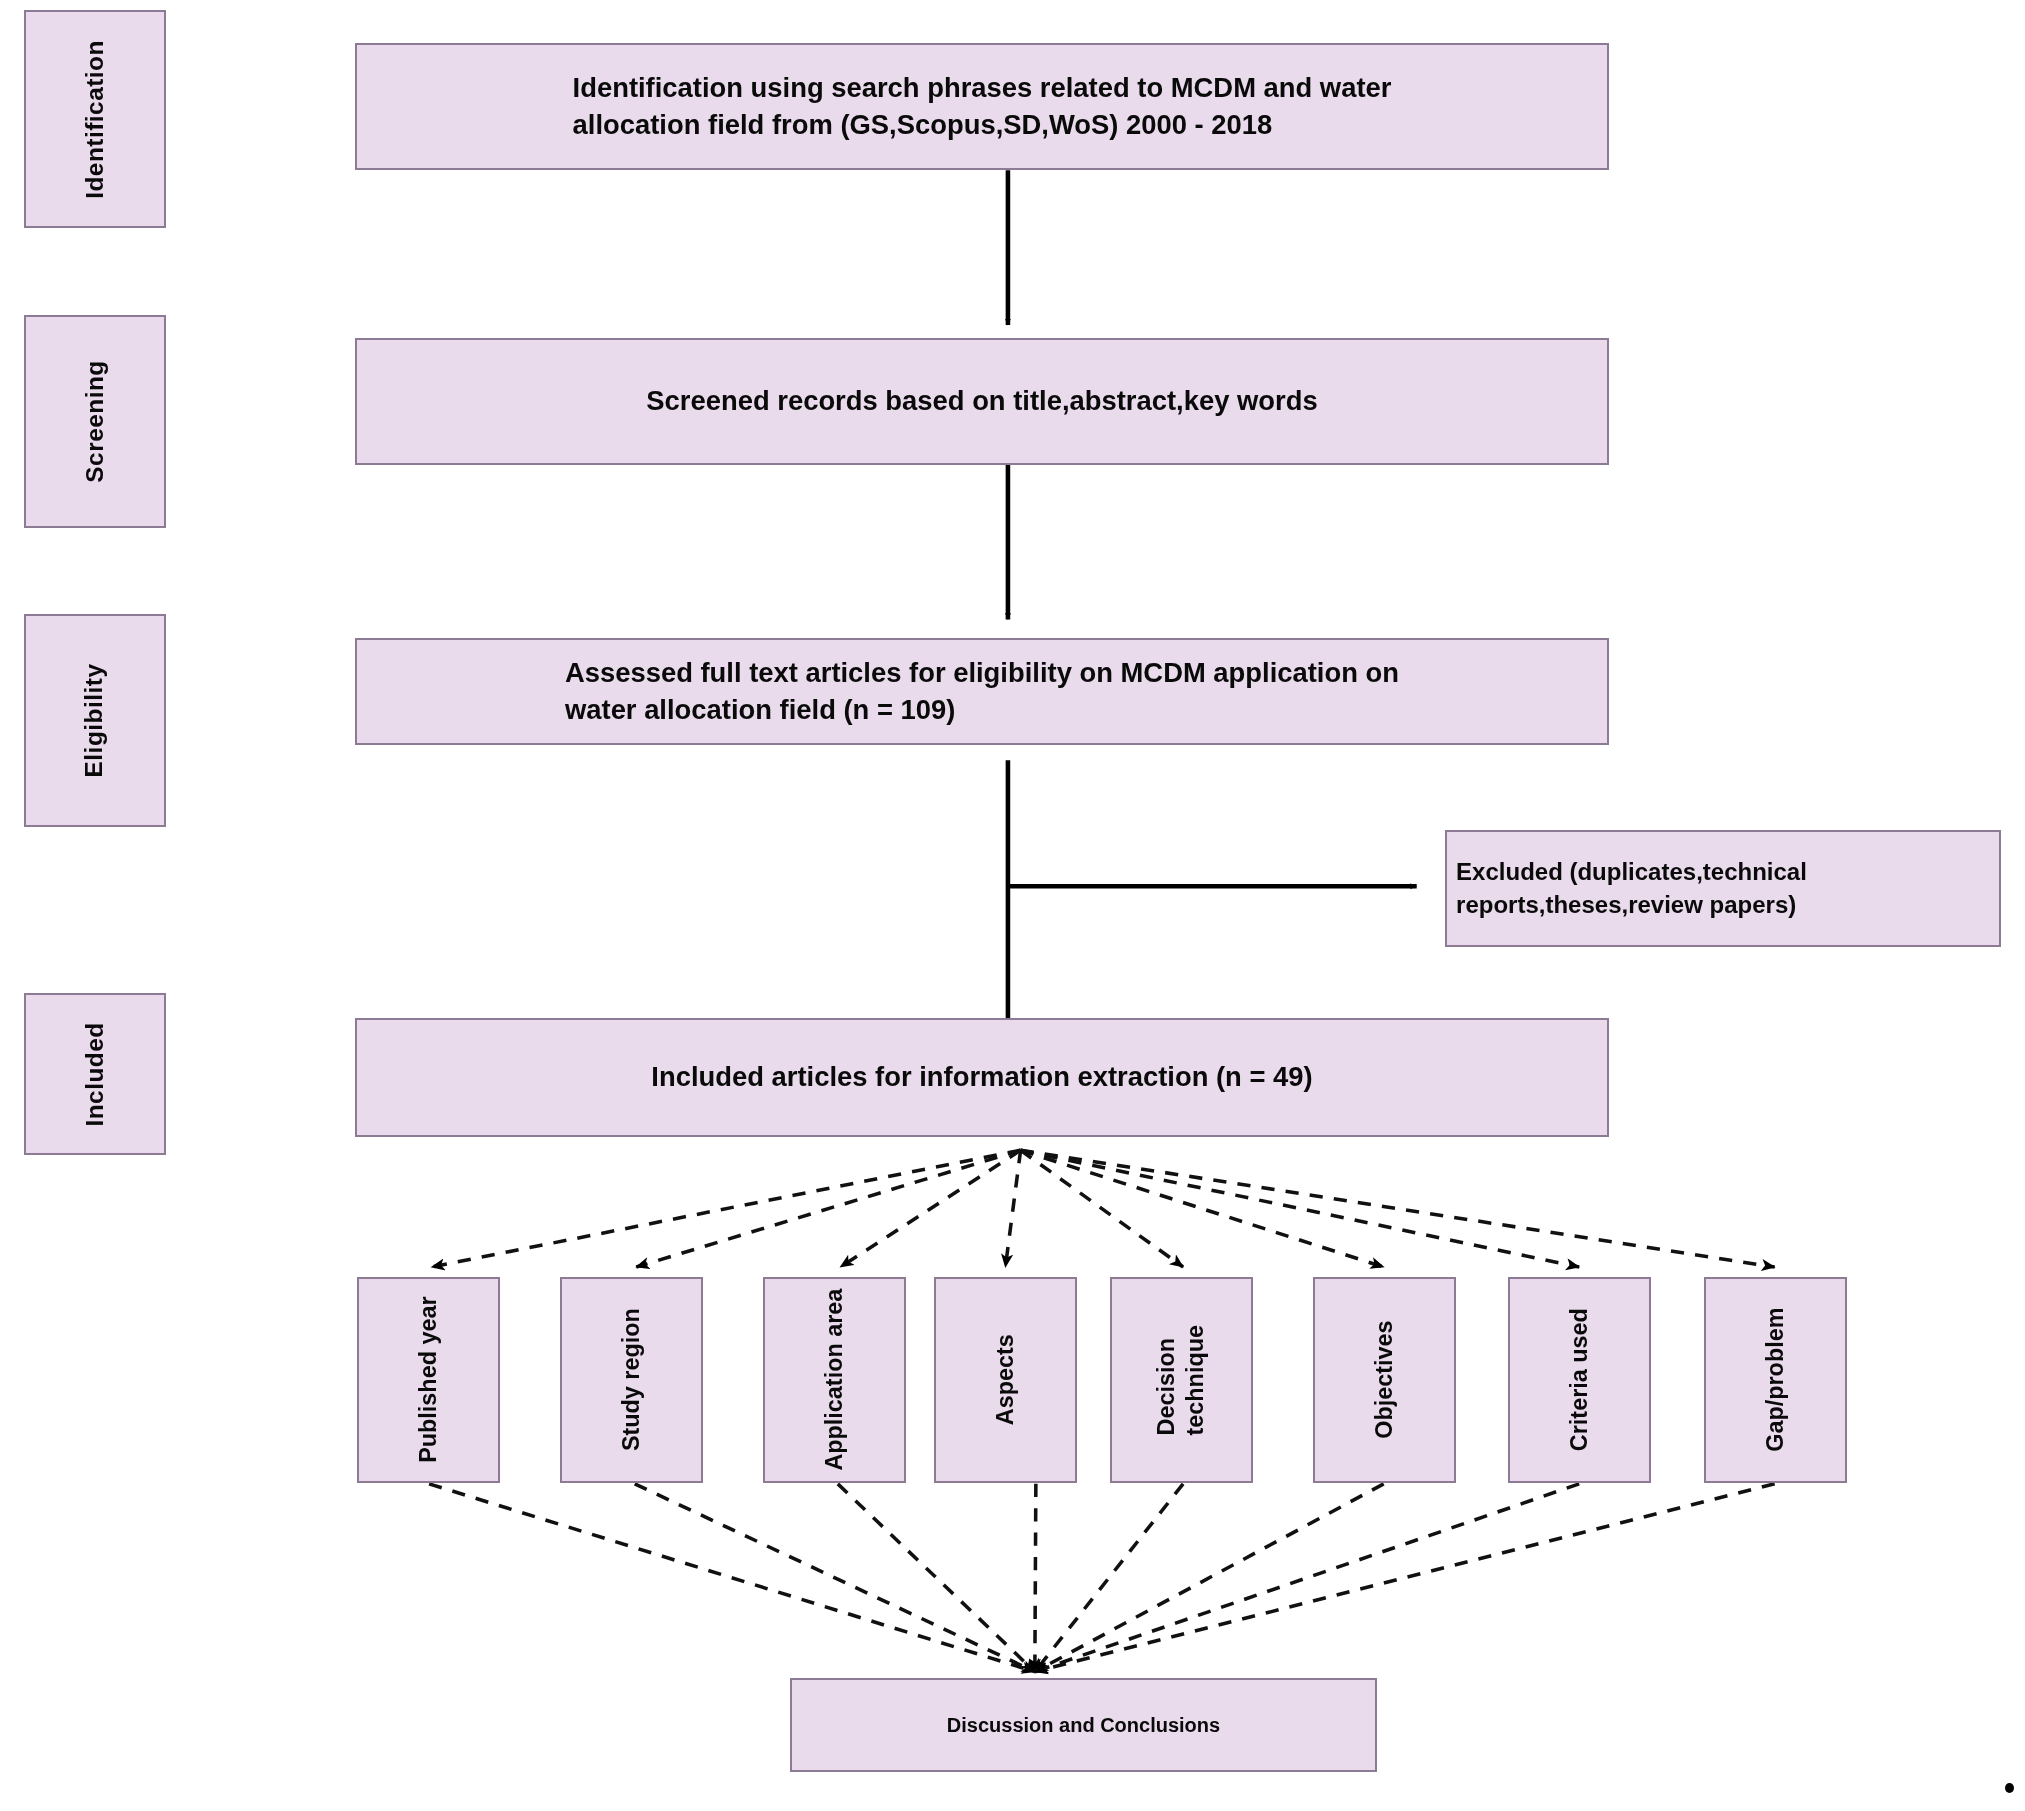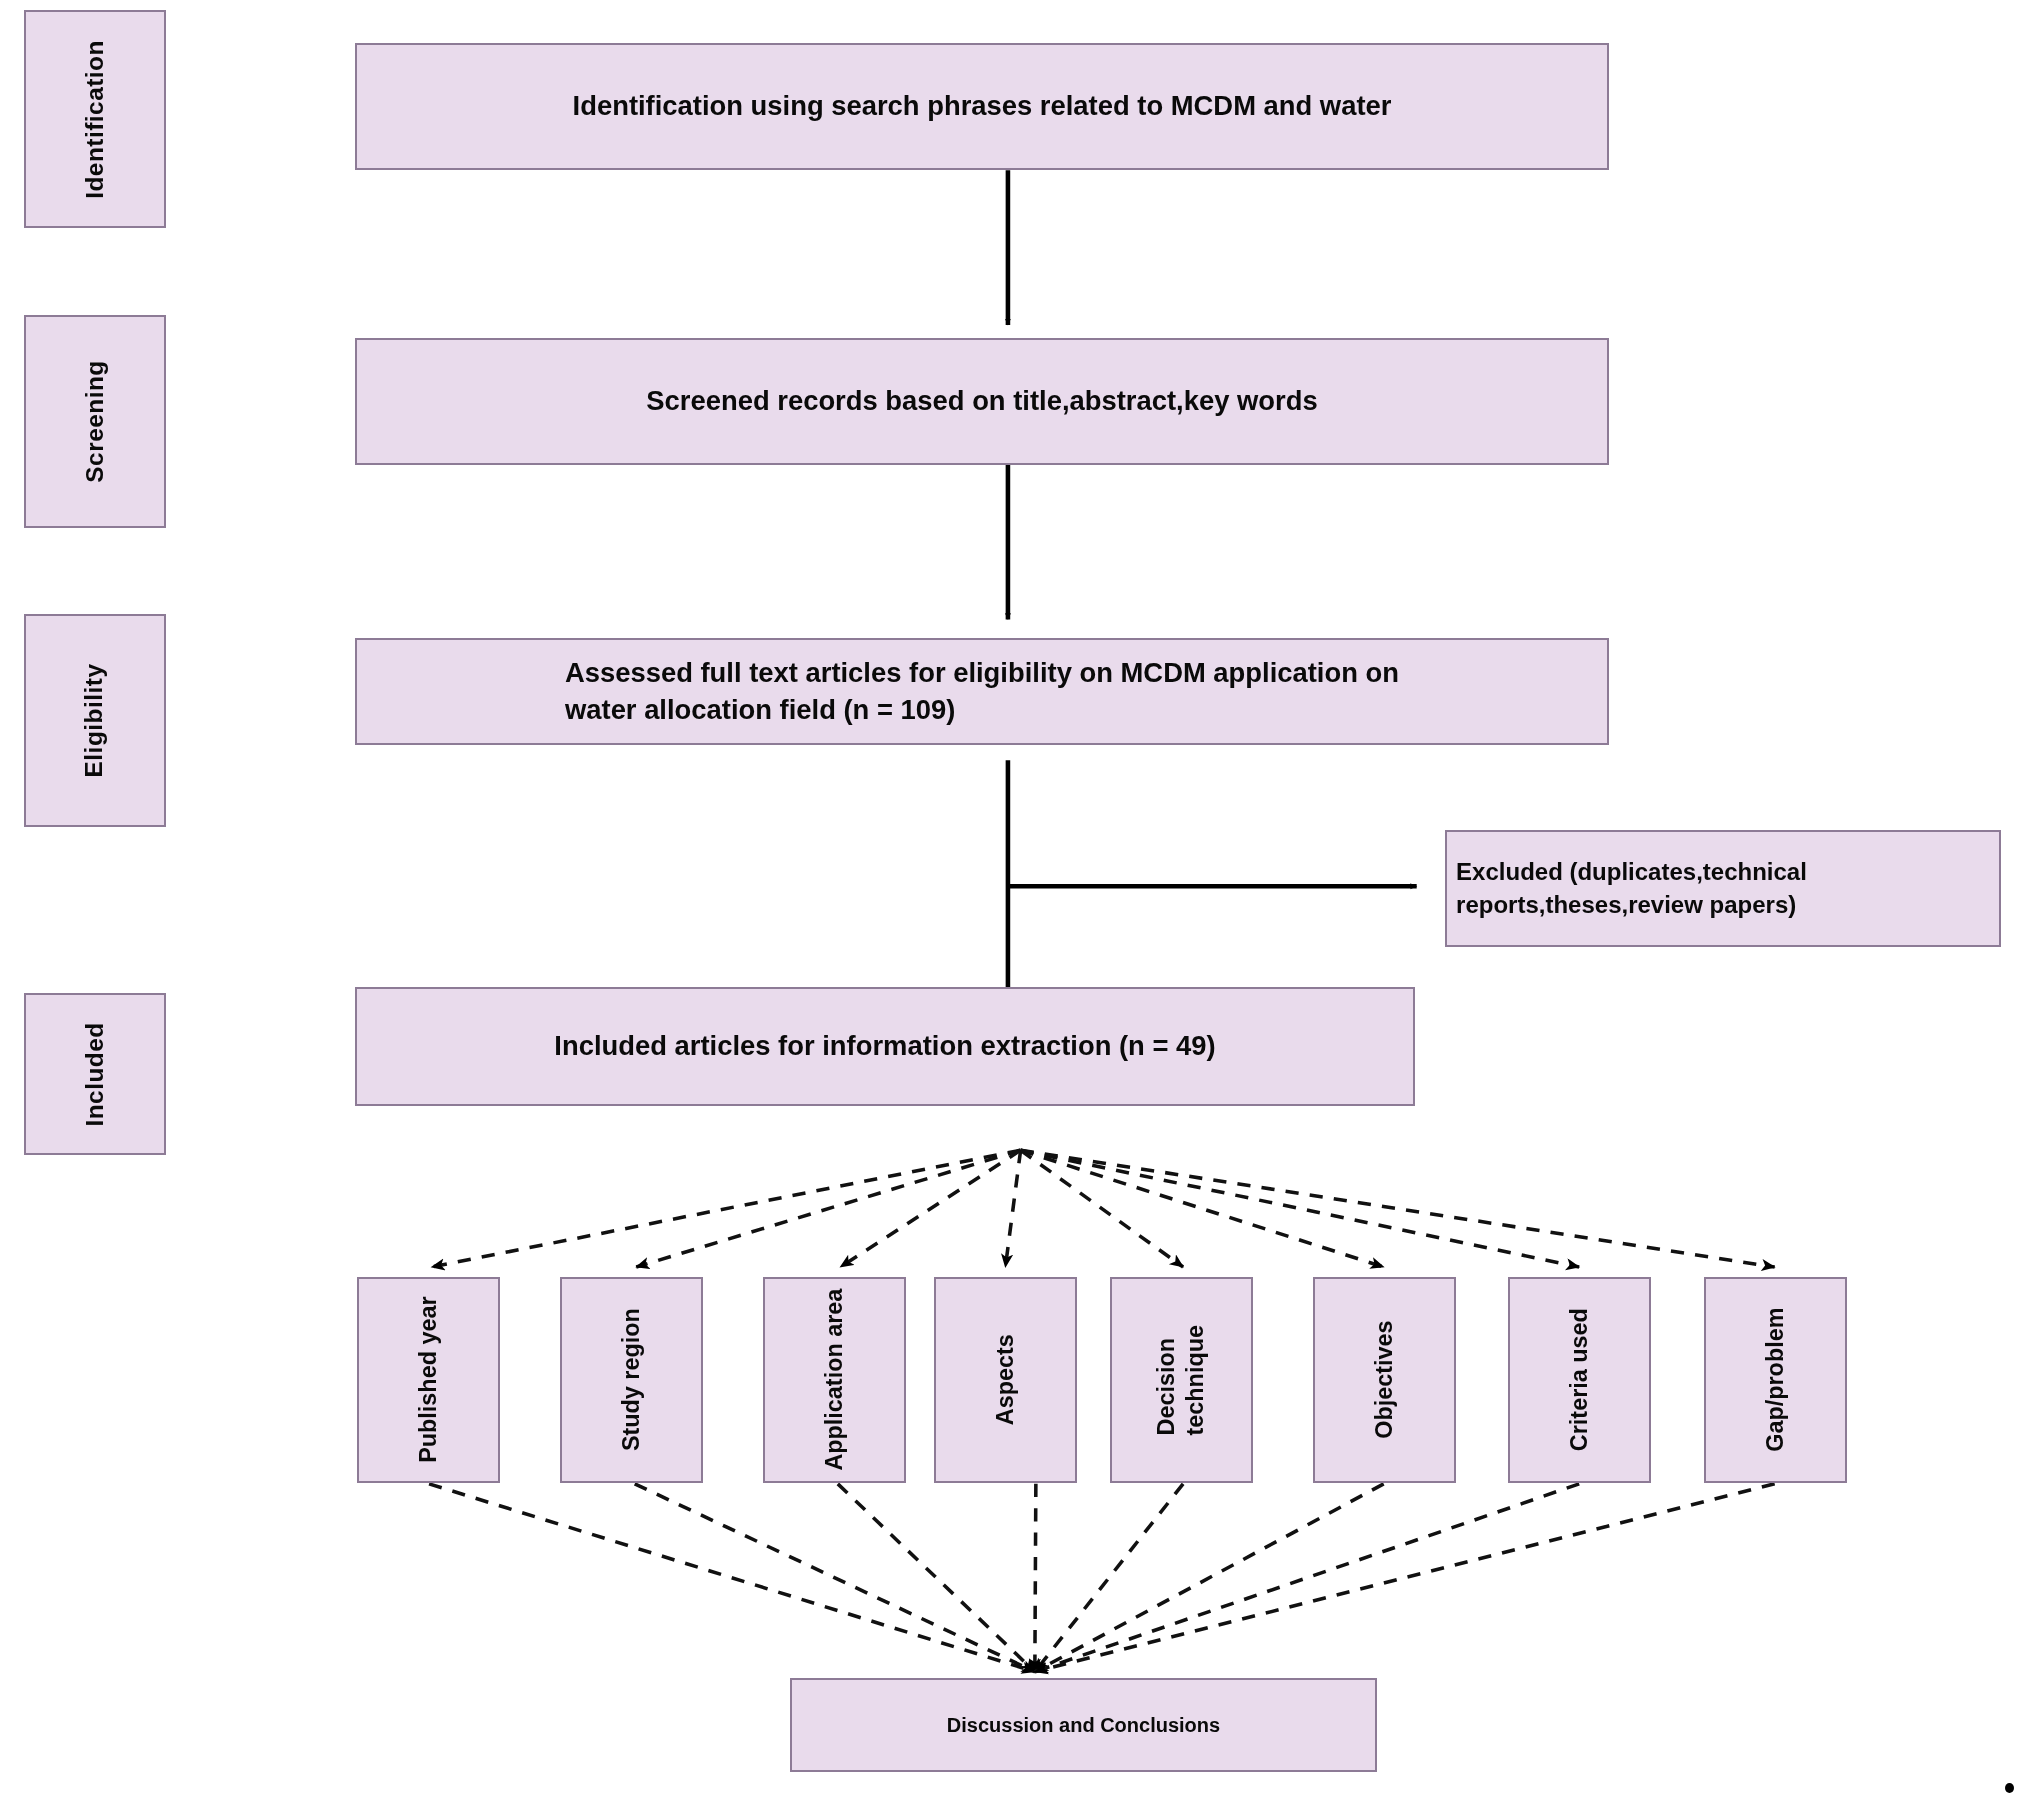--- a/index.html
+++ b/index.html
@@ -133,20 +133,21 @@
     <span class="rot">Eligibility</span>
   </div>
 
   <div class="box stage-label" style="left:24.4px;  top:993px; width:142px; height:162px;">
     <span class="rot">Included</span>
   </div>
 
   <div class="box flow-box" style="left:355px; top:43px; width:1254px; height:127px;">
     <div>
       <span class="txt">Identification using search phrases related to MCDM and water</span>
+      <span class="txt">allocation field from (GS,Scopus,SD,WoS) 2000 - 2018</span>
     </div>
   </div>
 
   <div class="box flow-box" style="left:355px; top:338px; width:1254px; height:127px;">
     <div>
       <span class="txt">Screened records based on title,abstract,key words</span>
     </div>
   </div>
 
   <div class="box flow-box" style="left:355px; top:638px; width:1254px; height:107px;">
@@ -156,21 +157,21 @@
     </div>
   </div>
 
   <div class="box excluded-box" style="left:1445px; top:830px; width:556px; height:117px;">
     <div>
       <span class="txt">Excluded (duplicates,technical</span>
       <span class="txt">reports,theses,review papers)</span>
     </div>
   </div>
 
-  <div class="box flow-box" style="left:355px; top:987px; width:1060px; height:119px;">
+  <div class="box flow-box" style="left:355px; top:1018px; width:1254px; height:119px;">
     <div>
       <span class="txt">Included articles for information extraction (n = 49)</span>
     </div>
   </div>
 
   <div class="box cat-box" style="left:357px; top:1277px; width:143px; height:206px;">
     <span class="rot">Published year</span>
   </div>
 
   <div class="box cat-box" style="left:560px; top:1277px; width:143px; height:206px;">

